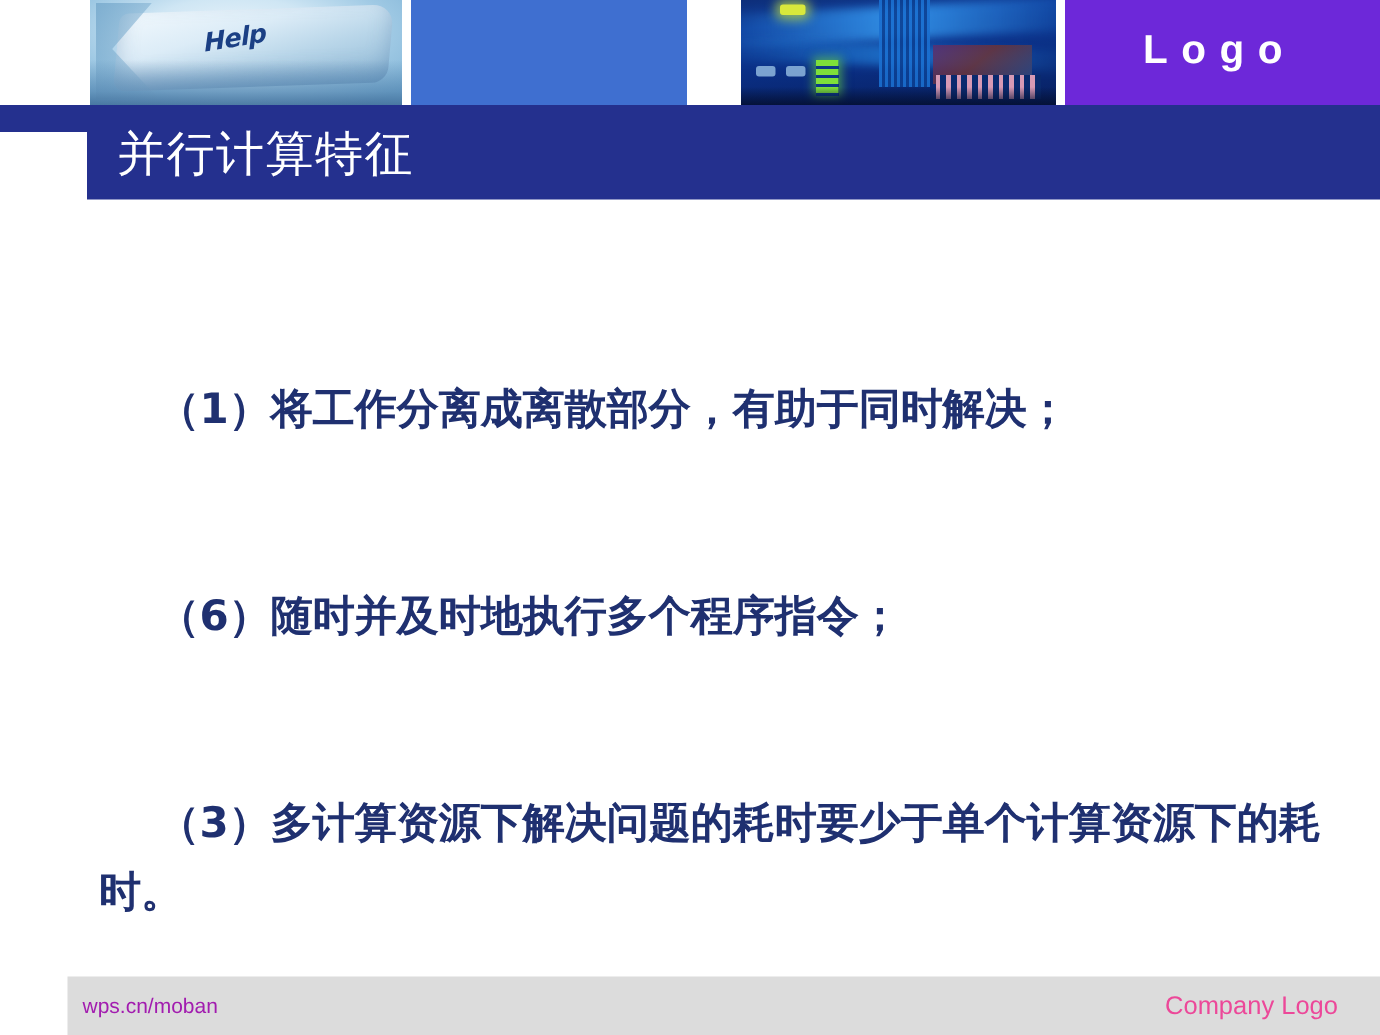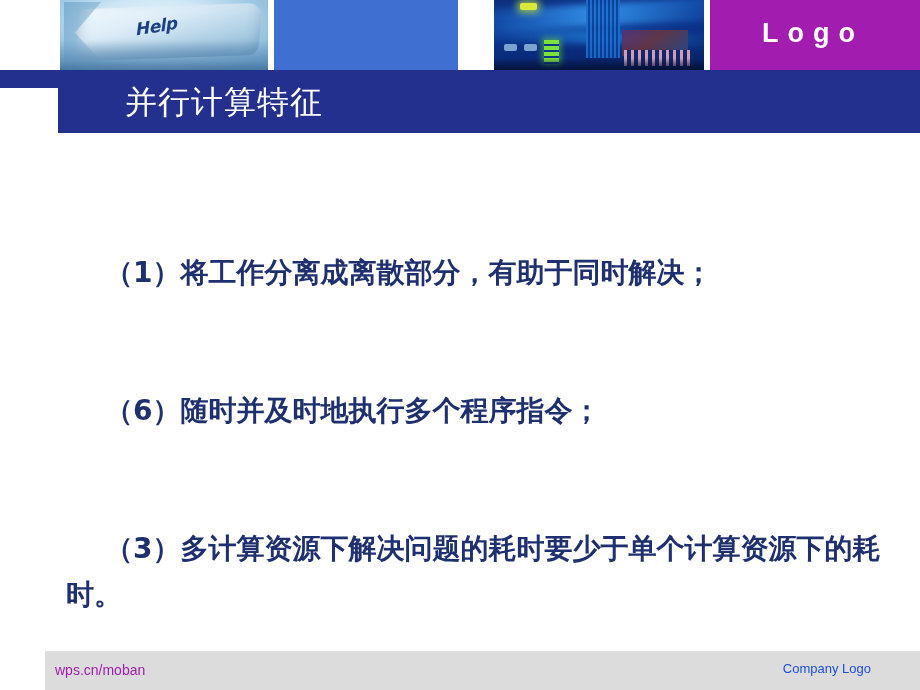--- a/index.html
+++ b/index.html
@@ -182,21 +182,21 @@
     position: absolute;
     left: 0; bottom: 0;
     width: 210px; height: 12px;
     background: linear-gradient(180deg, rgba(5,20,60,0), rgba(4,16,52,.9));
   }
 
   
   .panel-logo {
     left: 710px;
     width: 210px;
-    background: #a21caf;
+    background: #6d28d9;
   }
   .logo-text {
     position: absolute;
     left: 52px;
     top: 18px;
     color: #ffffff;
     font-size: 27px;
     font-weight: bold;
     letter-spacing: 9px;
     font-family: "Liberation Sans", sans-serif;
@@ -221,21 +221,20 @@
   }
   .title-text {
     position: absolute;
     left: 78px;
     top: 81px;
     color: #ffffff;
     font-size: 32px;
     font-family: "DejaVu Sans", "Liberation Sans", sans-serif;
     letter-spacing: 1px;
     white-space: nowrap;
-    margin-left: 47px;
   }
 
   
   .body-text {
     position: absolute;
     left: 66px;
     top: 158px;
     width: 820px;
     color: #1f3070;
     font-family: "DejaVu Sans", "Liberation Sans", sans-serif;
@@ -261,24 +260,24 @@
   .footer-left {
     position: absolute;
     left: 55px;
     top: 662px;
     color: #a21caf;
     font-size: 14px;
     font-family: "Liberation Sans", sans-serif;
   }
   .footer-right {
     position: absolute;
-    right: 49px;
+    right: 28px;
     top: 661px;
-    color: #1d4ed8;
-    font-size: 13px;
+    color: #ec4899;
+    font-size: 17px;
     font-family: "Liberation Sans", sans-serif;
   }
 </style>
 </head>
 <body>
 
 <div id="slide">
 
   <div class="banner">
 

